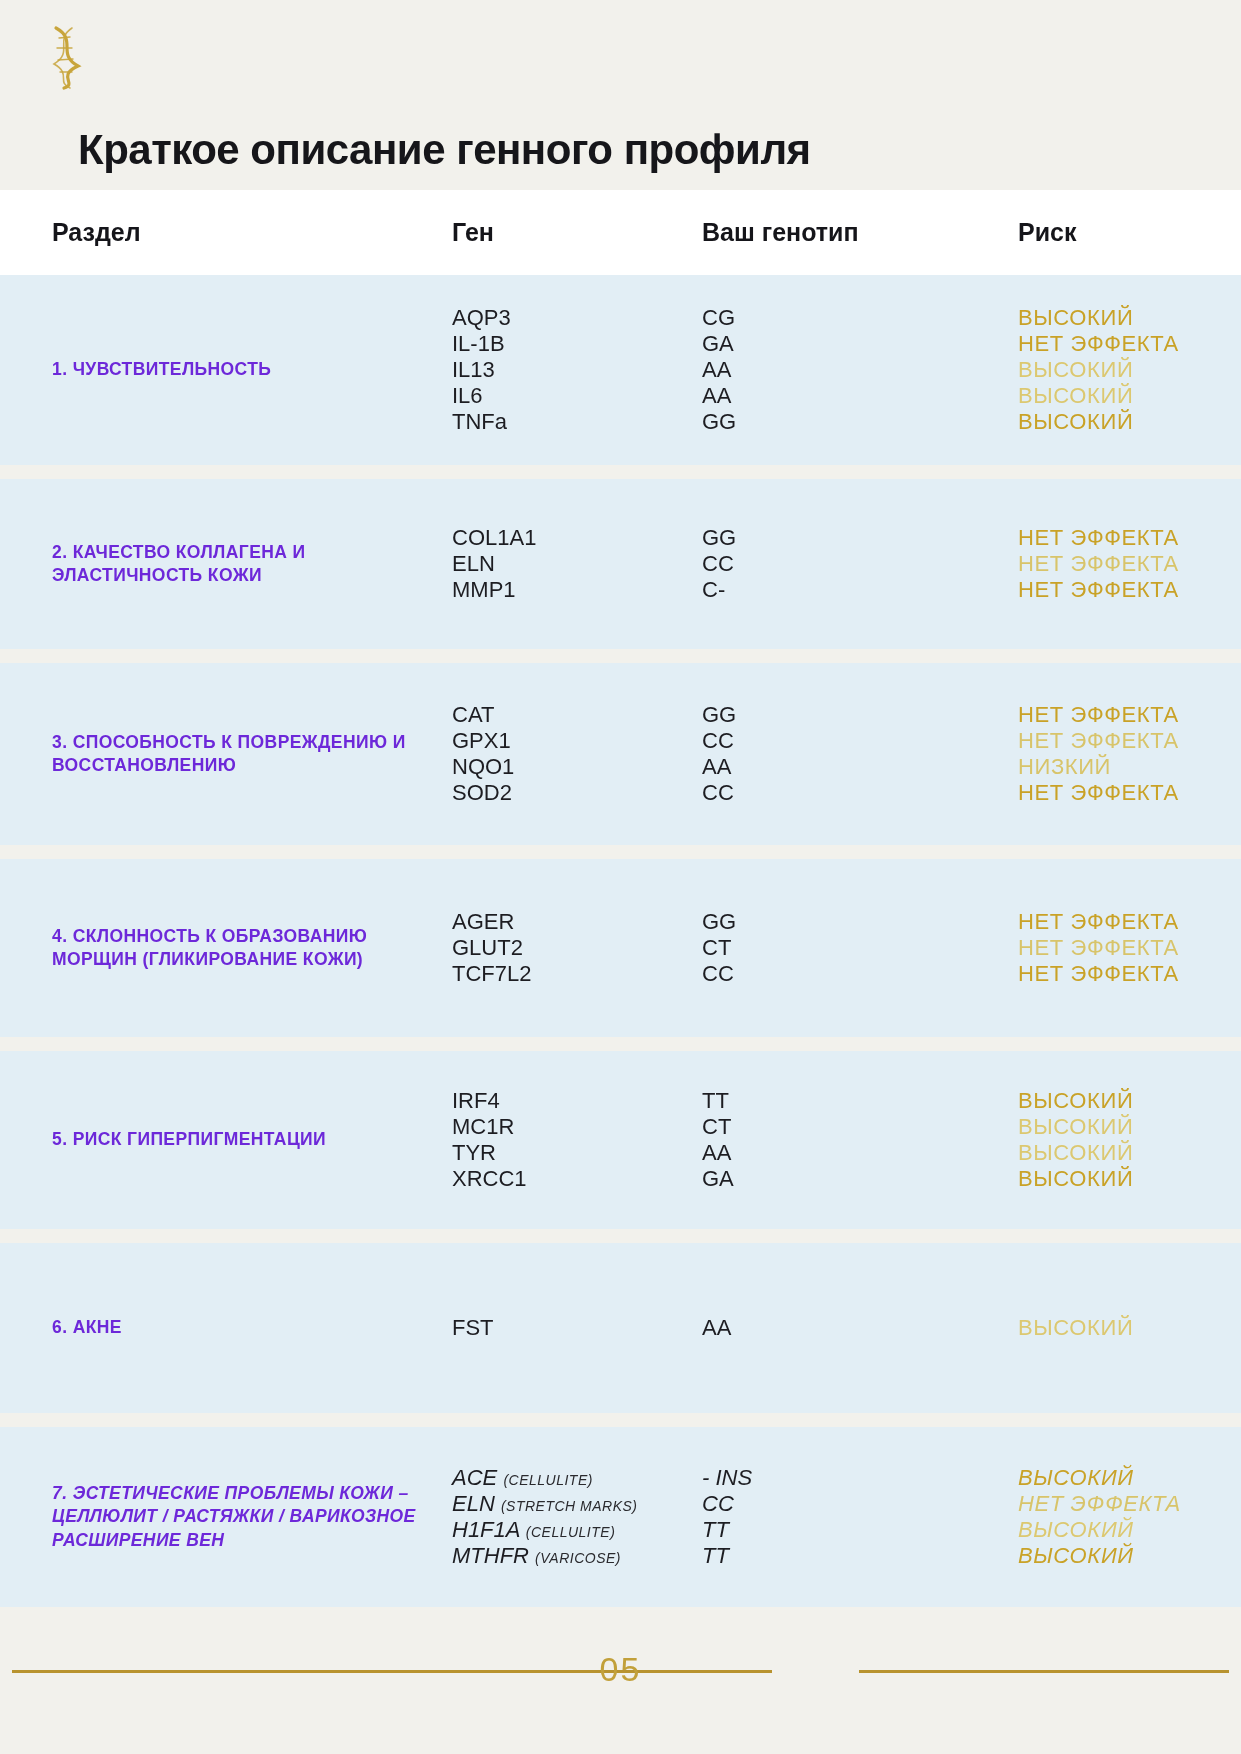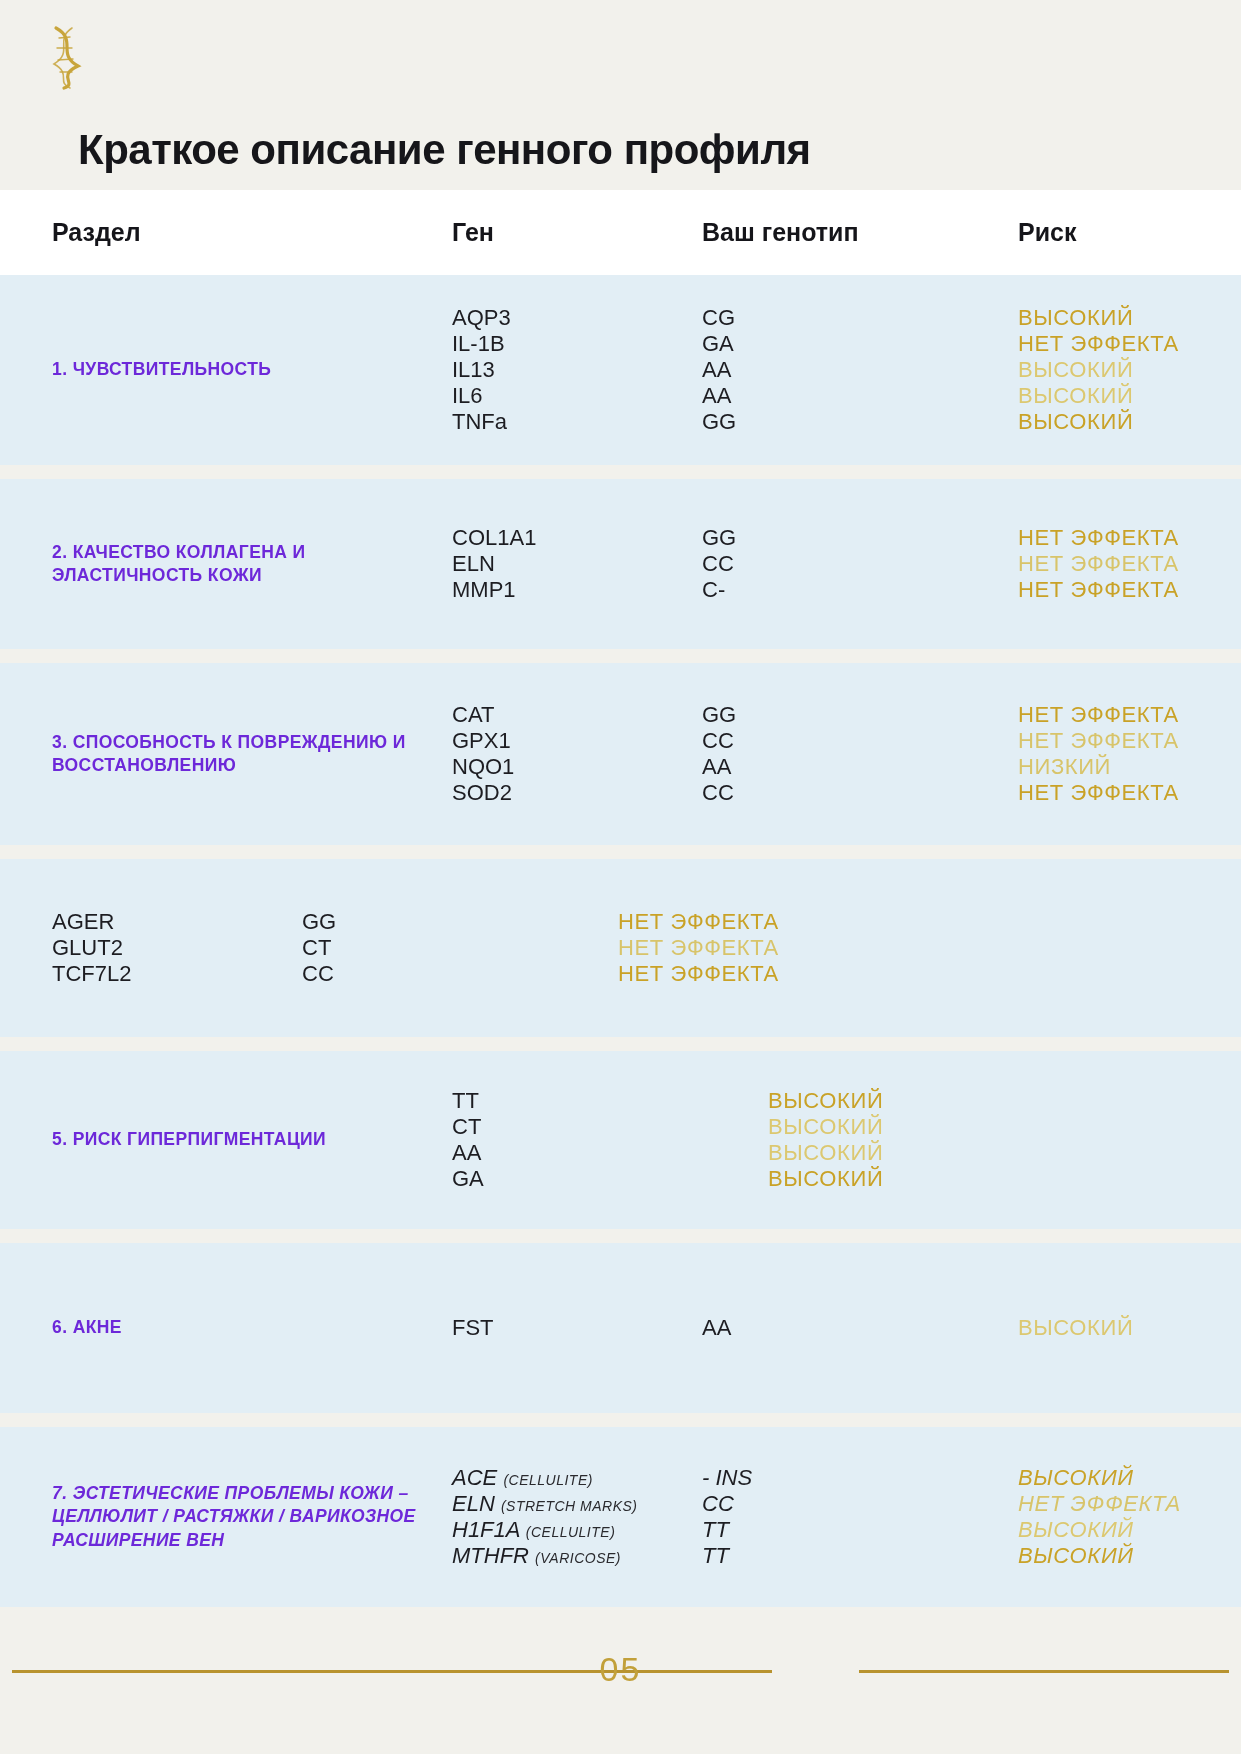--- a/index.html
+++ b/index.html
@@ -243,39 +243,46 @@
       </div>
       <div class="col-risk cellcol">
         <div class="risk-item risk-none">НЕТ ЭФФЕКТА</div>
         <div class="risk-item risk-low">НЕТ ЭФФЕКТА</div>
         <div class="risk-item risk-low">НИЗКИЙ</div>
         <div class="risk-item risk-none">НЕТ ЭФФЕКТА</div>
       </div>
     </div>
 
     <div class="row data-row r4">
+      <div class="col-section section-label">4. СКЛОННОСТЬ К ОБРАЗОВАНИЮ МОРЩИН (ГЛИКИРОВАНИЕ КОЖИ)</div>
       <div class="col-gene cellcol">
         <div class="gene-item">AGER</div>
         <div class="gene-item">GLUT2</div>
         <div class="gene-item">TCF7L2</div>
       </div>
       <div class="col-geno cellcol">
         <div class="geno-item">GG</div>
         <div class="geno-item">CT</div>
         <div class="geno-item">CC</div>
       </div>
       <div class="col-risk cellcol">
         <div class="risk-item risk-none">НЕТ ЭФФЕКТА</div>
         <div class="risk-item risk-low">НЕТ ЭФФЕКТА</div>
         <div class="risk-item risk-none">НЕТ ЭФФЕКТА</div>
       </div>
     </div>
 
     <div class="row data-row r5">
       <div class="col-section section-label">5. РИСК ГИПЕРПИГМЕНТАЦИИ</div>
+      <div class="col-gene cellcol">
+        <div class="gene-item">IRF4</div>
+        <div class="gene-item">MC1R</div>
+        <div class="gene-item">TYR</div>
+        <div class="gene-item">XRCC1</div>
+      </div>
       <div class="col-geno cellcol">
         <div class="geno-item">TT</div>
         <div class="geno-item">CT</div>
         <div class="geno-item">AA</div>
         <div class="geno-item">GA</div>
       </div>
       <div class="col-risk cellcol">
         <div class="risk-item risk-high">ВЫСОКИЙ</div>
         <div class="risk-item risk-high pale">ВЫСОКИЙ</div>
         <div class="risk-item risk-high pale">ВЫСОКИЙ</div>

